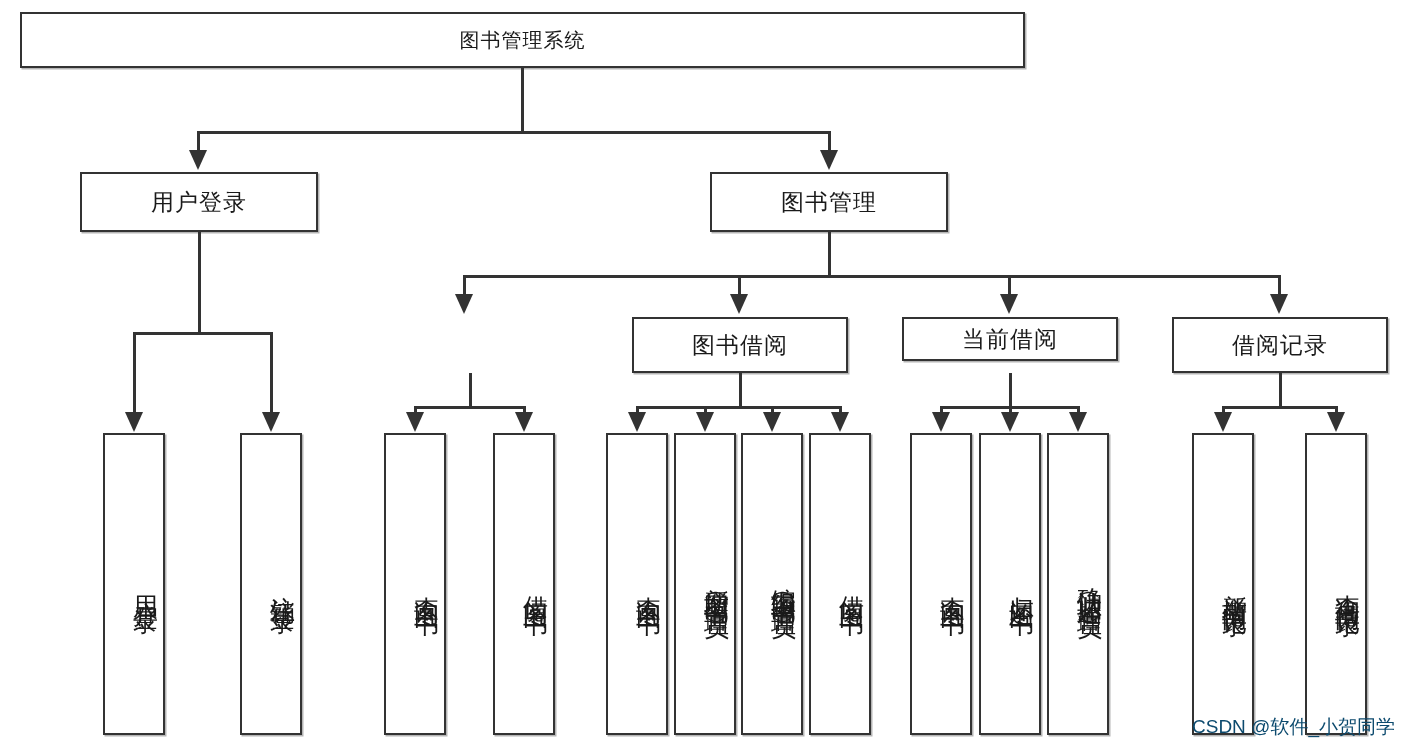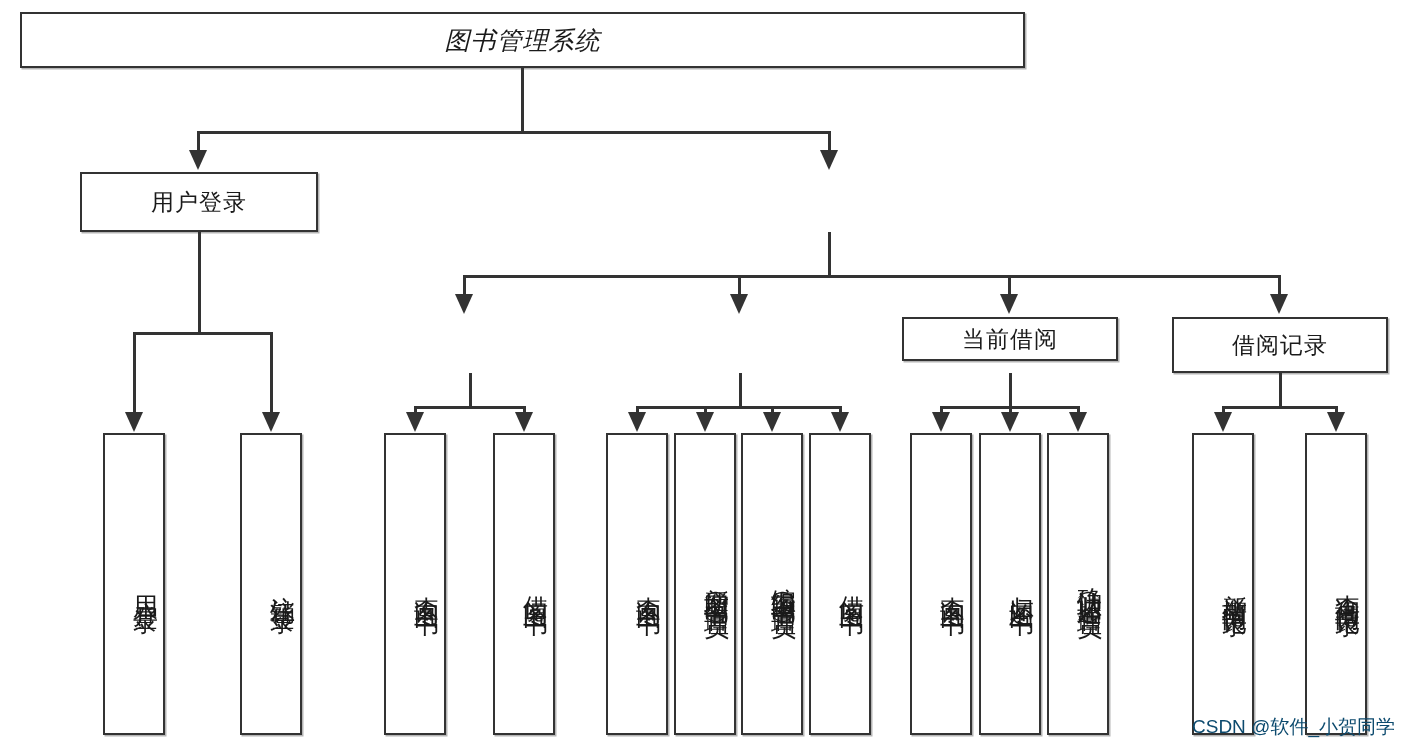--- a/index.html
+++ b/index.html
@@ -44,21 +44,21 @@
     justify-content: center;
   }
   .node.vert.tall-text {
     letter-spacing: 4px;
   }
   .node .label {
     display: block;
     white-space: nowrap;
   }
   
-  .node.root { font-size: 25px; font-style: italic; }
+  .node.root { font-size: 20px; }
 
   
   .vline, .hline {
     position: absolute;
     background: #333333;
   }
   .vline { width: 3px; }
   .hline { height: 3px; }
 
   .arrow {
@@ -95,20 +95,23 @@
   <div class="vline" style="left:197px; top:131px; width:3px; height:22px;"></div>
   <div class="arrow" style="left:189px; top:150px;"></div>
 
   <div class="vline" style="left:828px; top:131px; width:3px; height:22px;"></div>
   <div class="arrow" style="left:820px; top:150px;"></div>
 
   <div class="node horiz" style="left:80px; top:172px; width:238px; height:60px;">
     <span class="label">用户登录</span>
   </div>
 
+  <div class="node horiz" style="left:710px; top:172px; width:238px; height:60px;">
+    <span class="label">图书管理</span>
+  </div>
 
   <div class="vline" style="left:198px; top:232px; width:3px; height:102px;"></div>
   <div class="hline" style="left:133px; top:332px; width:140px; height:3px;"></div>
   <div class="vline" style="left:133px; top:332px; width:3px; height:82px;"></div>
   <div class="arrow" style="left:125px; top:412px;"></div>
   <div class="vline" style="left:270px; top:332px; width:3px; height:82px;"></div>
   <div class="arrow" style="left:262px; top:412px;"></div>
 
   <div class="vline" style="left:828px; top:232px; width:3px; height:45px;"></div>
   <div class="hline" style="left:463px; top:275px; width:818px; height:3px;"></div>
@@ -118,20 +121,23 @@
 
   <div class="vline" style="left:738px; top:275px; width:3px; height:22px;"></div>
   <div class="arrow" style="left:730px; top:294px;"></div>
 
   <div class="vline" style="left:1008px; top:275px; width:3px; height:22px;"></div>
   <div class="arrow" style="left:1000px; top:294px;"></div>
 
   <div class="vline" style="left:1278px; top:275px; width:3px; height:22px;"></div>
   <div class="arrow" style="left:1270px; top:294px;"></div>
 
+  <div class="node horiz" style="left:632px; top:317px; width:216px; height:56px;">
+    <span class="label">图书借阅</span>
+  </div>
   <div class="node horiz" style="left:902px; top:317px; width:216px; height:44px;">
     <span class="label">当前借阅</span>
   </div>
   <div class="node horiz" style="left:1172px; top:317px; width:216px; height:56px;">
     <span class="label">借阅记录</span>
   </div>
 
   <div class="vline" style="left:469px; top:373px; width:3px; height:35px;"></div>
   <div class="hline" style="left:414px; top:406px; width:112px; height:3px;"></div>
   <div class="vline" style="left:414px; top:406px; width:3px; height:10px;"></div>

